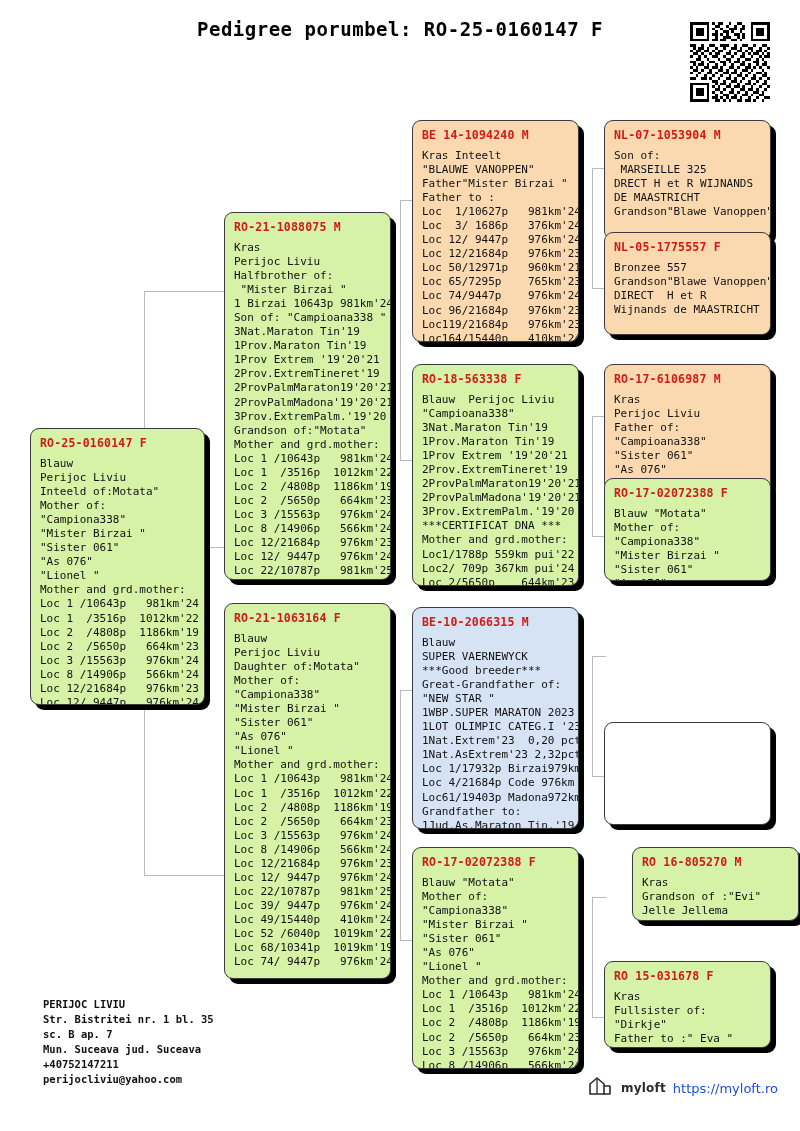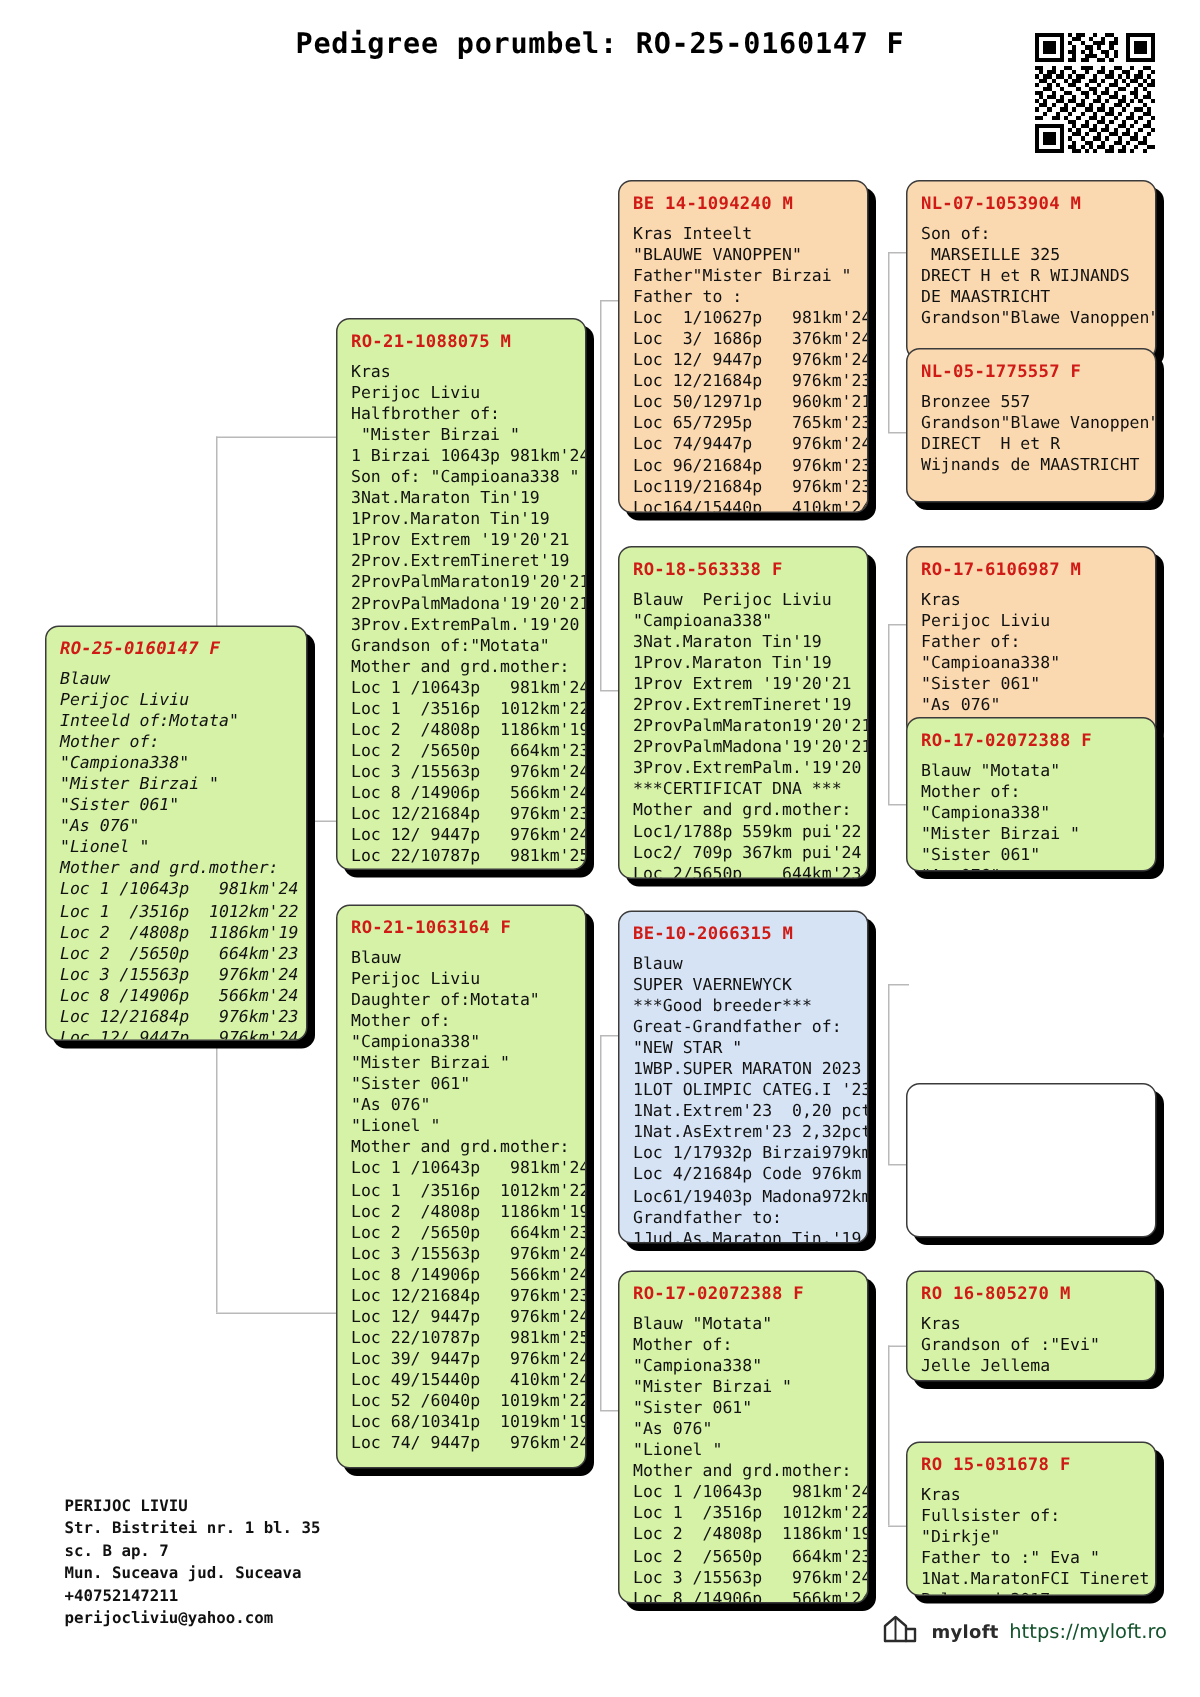--- a/index.html
+++ b/index.html
@@ -110,21 +110,21 @@
   .brand-name {
     font-family: "DejaVu Sans", sans-serif;
     font-size: 12px;
     font-weight: bold;
     color: #2b2b2b;
     letter-spacing: 0.2px;
   }
   .brand-url {
     font-family: "DejaVu Sans", sans-serif;
     font-size: 13px;
-    color: #14532d;
+    color: #1d4ed8;
   }
 </style>
 </head>
 <body>
 
 <div id="page">
 
   <div class="page-title">Pedigree porumbel: RO-25-0160147 F</div>
 
   <div class="qr">
@@ -384,21 +384,21 @@
   <div class="conn h" style="left:592px; top:536px; width:14px;"></div>
 
   <div class="conn v" style="left:592px; top:656px; height:120px;"></div>
   <div class="conn h" style="left:592px; top:656px; width:14px;"></div>
   <div class="conn h" style="left:592px; top:776px; width:14px;"></div>
 
   <div class="conn v" style="left:592px; top:897px; height:120px;"></div>
   <div class="conn h" style="left:592px; top:897px; width:14px;"></div>
   <div class="conn h" style="left:592px; top:1017px; width:14px;"></div>
 
-  <div class="card green" style="left:30px; top:417px; width:175px; height:277px;font-style:italic;">
+  <div class="card green" style="left:30px; top:428px; width:175px; height:277px;">
     <div class="card-id">RO-25-0160147 F</div>
     <div class="card-body">Blauw
 Perijoc Liviu
 Inteeld of:Motata"
 Mother of:
 "Campiona338"
 "Mister Birzai "
 "Sister 061"
 "As 076"
 "Lionel "
@@ -583,28 +583,28 @@
 "Sister 061"
 "As 076"</div>
   </div>
 
 
   <div class="card blank" style="left:604px; top:722px; width:167px; height:103px;">
     <div class="card-id"></div>
     <div class="card-body"></div>
   </div>
 
-  <div class="card green" style="left:604px; top:847px; width:167px; height:74px;">
+  <div class="card green" style="left:632px; top:847px; width:167px; height:74px;">
     <div class="card-id">RO 16-805270 M</div>
     <div class="card-body">Kras
 Grandson of :"Evi"
 Jelle Jellema</div>
   </div>
 
-  <div class="card green" style="left:604px; top:961px; width:167px; height:103px;">
+  <div class="card green" style="left:604px; top:961px; width:167px; height:87px;">
     <div class="card-id">RO 15-031678 F</div>
     <div class="card-body">Kras
 Fullsister of:
 "Dirkje"
 Father to :" Eva "
 1Nat.MaratonFCI Tineret
 Belgrand 2017</div>
   </div>
 
   <div class="footer-addr">PERIJOC LIVIU

